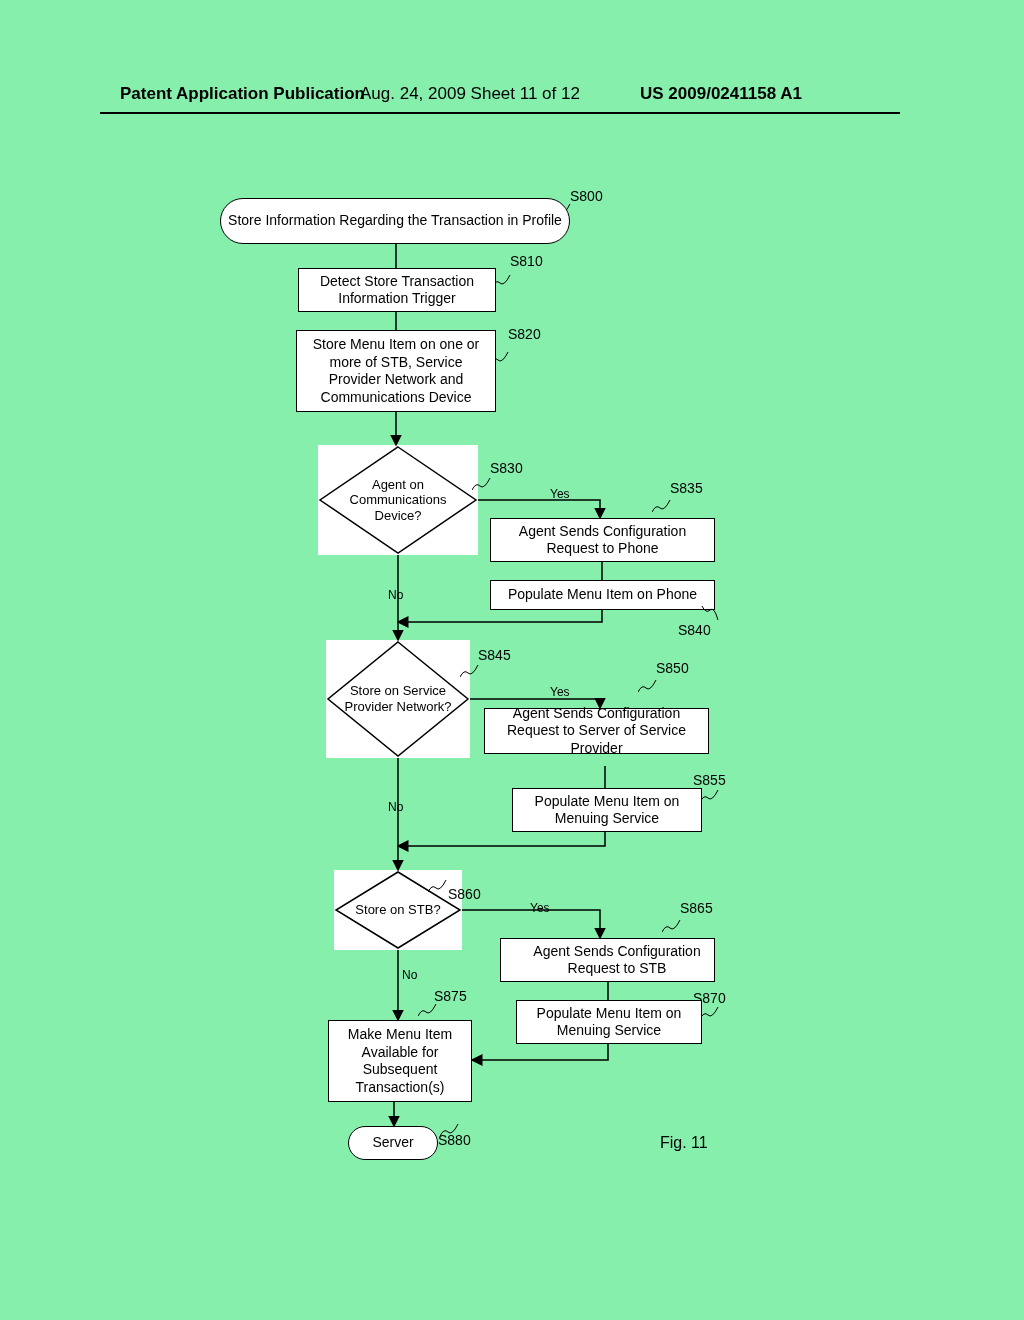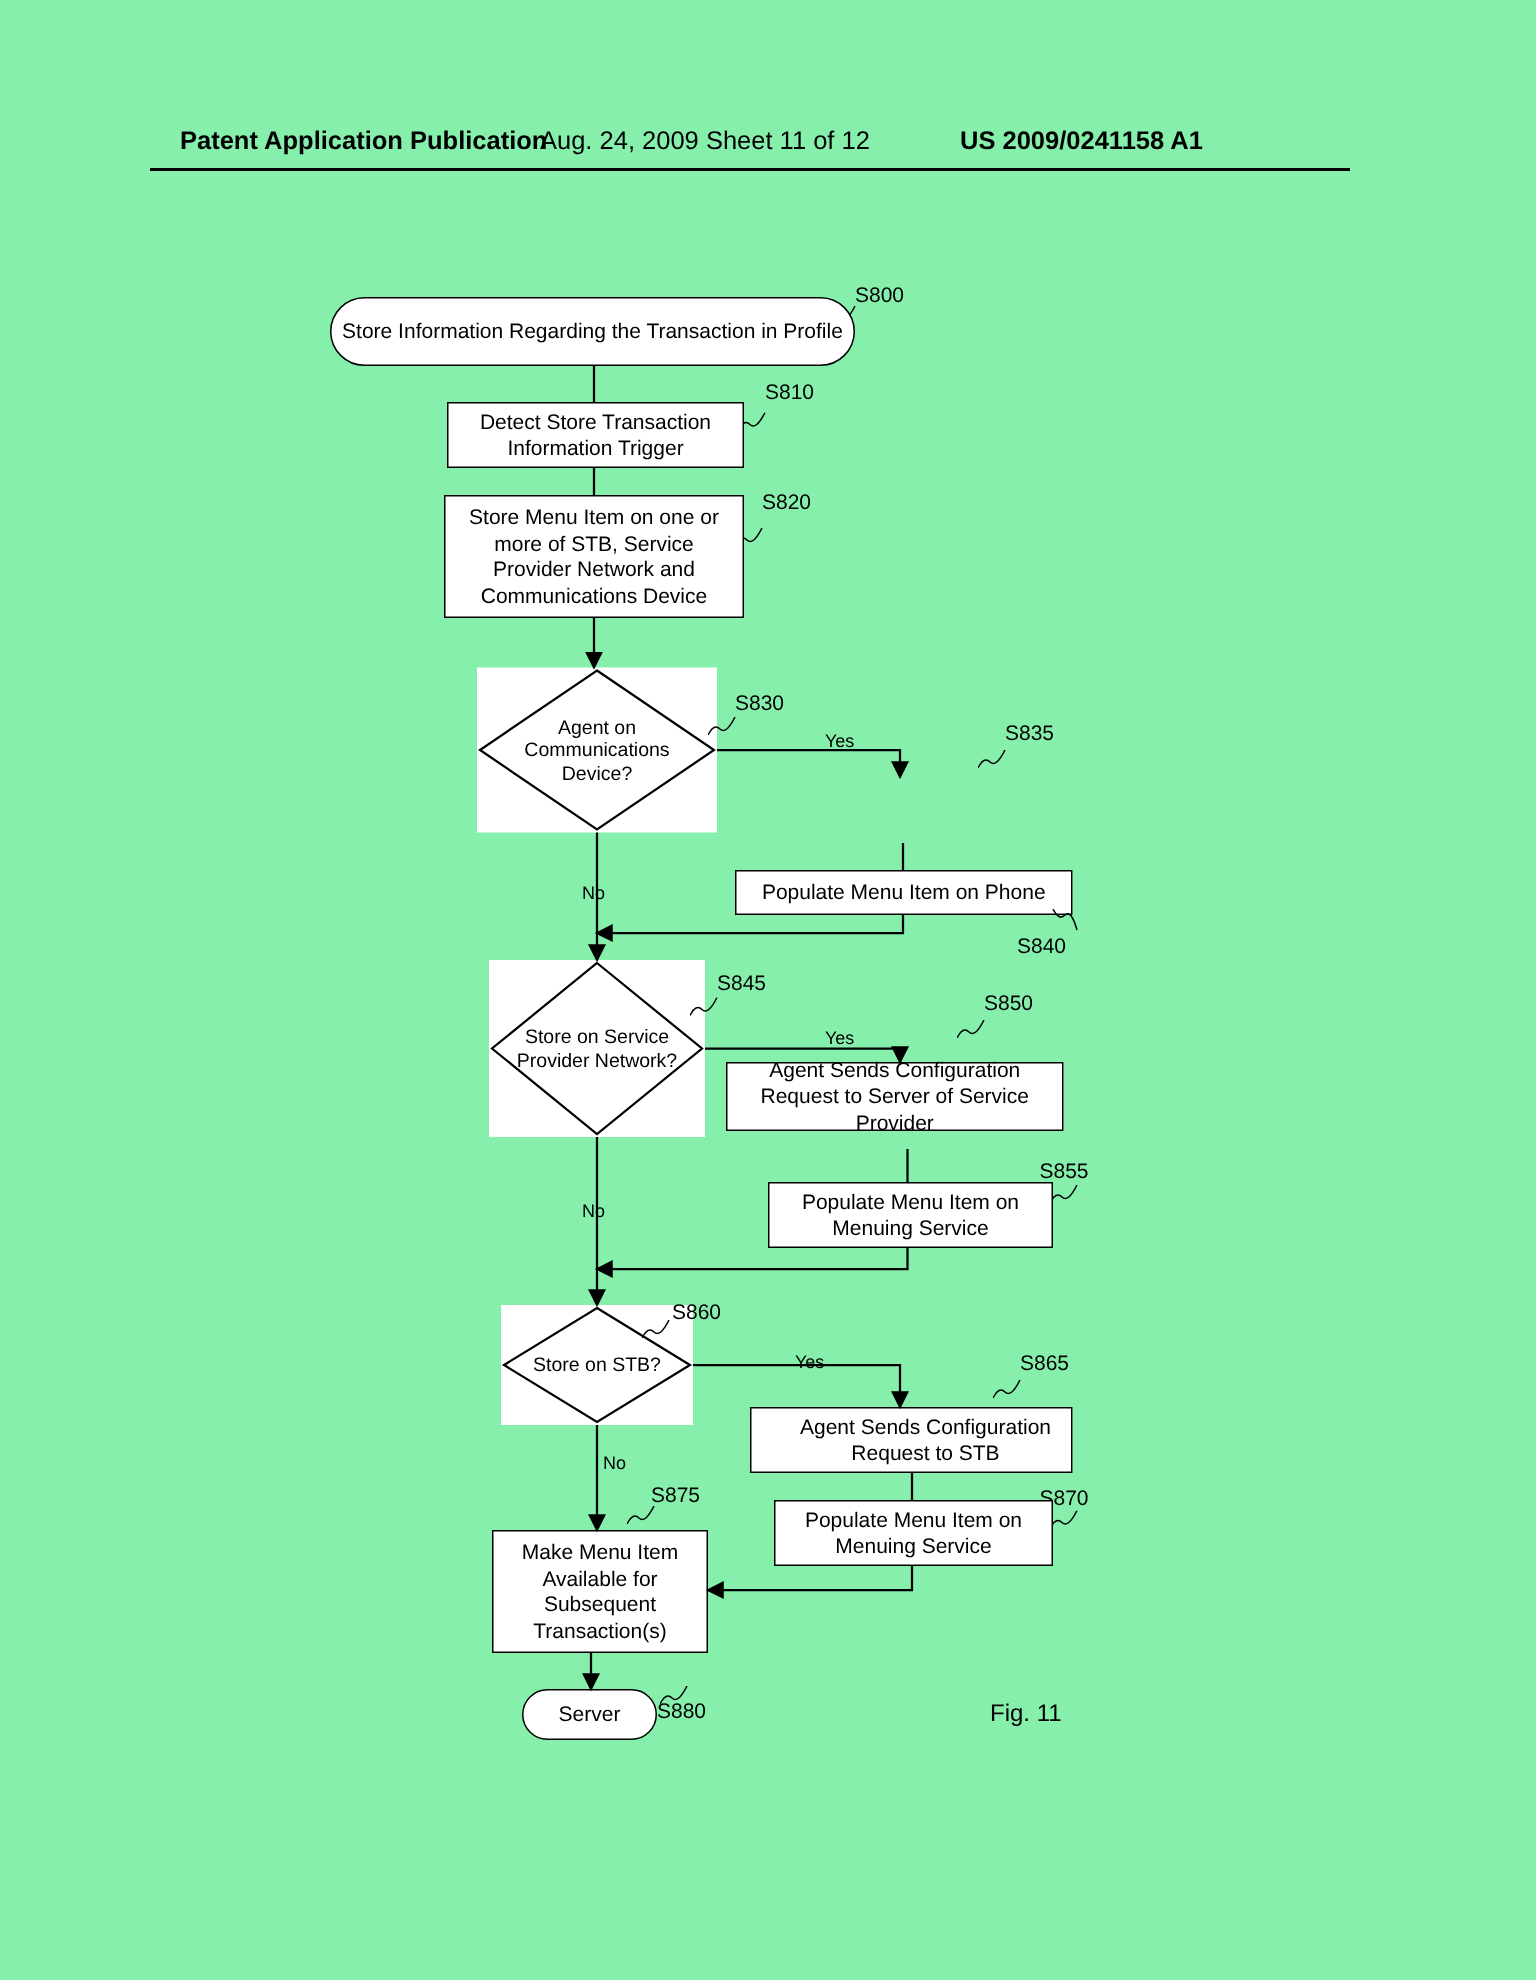--- a/index.html
+++ b/index.html
@@ -142,20 +142,21 @@
   </div>
   <div class="lbl small" style="left:550px; top:487px;">Yes</div>
 
   <div class="lbl" style="left:670px; top:480px;">S835</div>
   <div class="leader" style="left:652px; top:500px;">
     <svg width="20" height="14">
         <path d="M0 12 Q4 4 8 8 T18 0" stroke="#000" fill="none" stroke-width="1"></path>
       </svg>
   </div>
 
+  <div class="node" style="left:490px; top:518px; width:225px; height:44px;">Agent Sends Configuration Request to Phone</div>
 
   <div class="node" style="left:490px; top:580px; width:225px; height:30px;">Populate Menu Item on Phone</div>
   <div class="lbl" style="left:678px; top:622px;">S840</div>
   <div class="leader" style="left:700px; top:606px;">
     <svg width="20" height="18">
         <path d="M2 0 Q6 8 10 4 T18 14" stroke="#000" fill="none" stroke-width="1"></path>
       </svg>
   </div>
 
   <div class="lbl small" style="left:388px; top:588px;">No</div>
@@ -193,21 +194,21 @@
   <div class="node" style="left:512px; top:788px; width:190px; height:44px;">Populate Menu Item on Menuing Service</div>
 
   <div class="lbl small" style="left:388px; top:800px;">No</div>
 
   <div class="diamond" style="left:334px; top:870px; width:128px; height:80px;">
     <svg viewBox="0 0 128 80" width="128" height="80">
       <polygon points="64,2 126,40 64,78 2,40" fill="#fff" stroke="#000" stroke-width="1.5"></polygon>
     </svg>
     <div class="dtxt">Store on STB?</div>
   </div>
-  <div class="lbl" style="left:448px; top:866px;">S860</div>
+  <div class="lbl" style="left:448px; top:886px;">S860</div>
   <div class="leader" style="left:428px; top:880px;">
     <svg width="20" height="14">
         <path d="M0 12 Q4 4 8 8 T18 0" stroke="#000" fill="none" stroke-width="1"></path>
       </svg>
   </div>
   <div class="lbl small" style="left:530px; top:901px;">Yes</div>
 
   <div class="lbl" style="left:680px; top:900px;">S865</div>
   <div class="leader" style="left:662px; top:920px;">
     <svg width="20" height="14">

